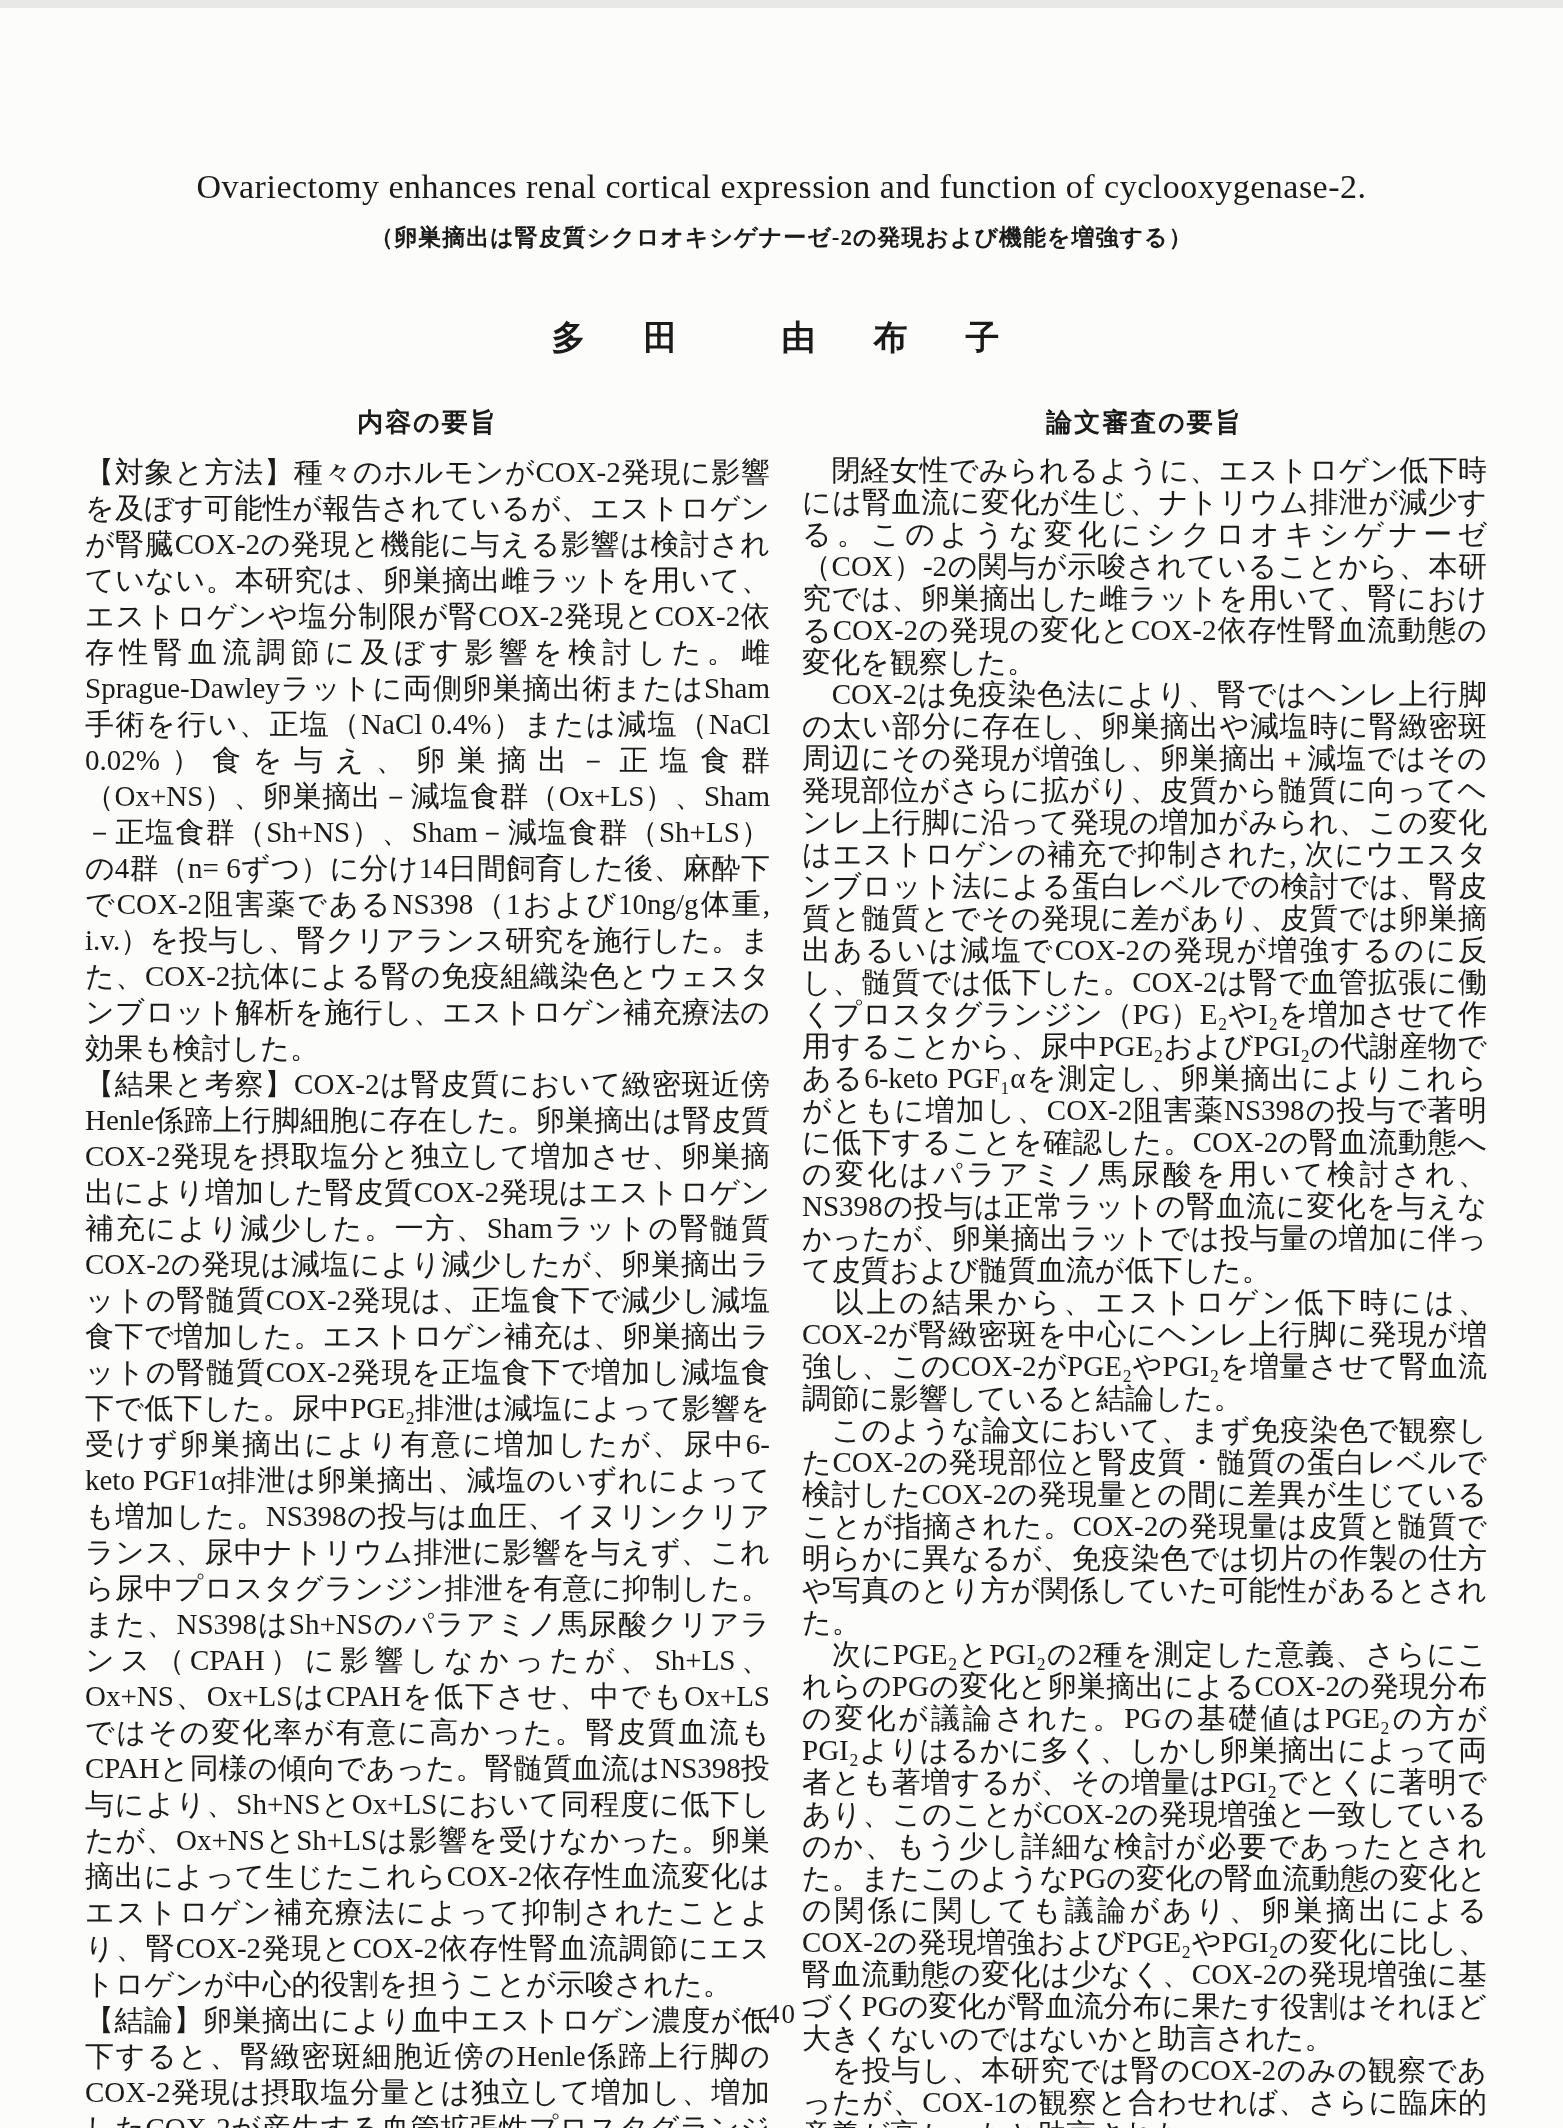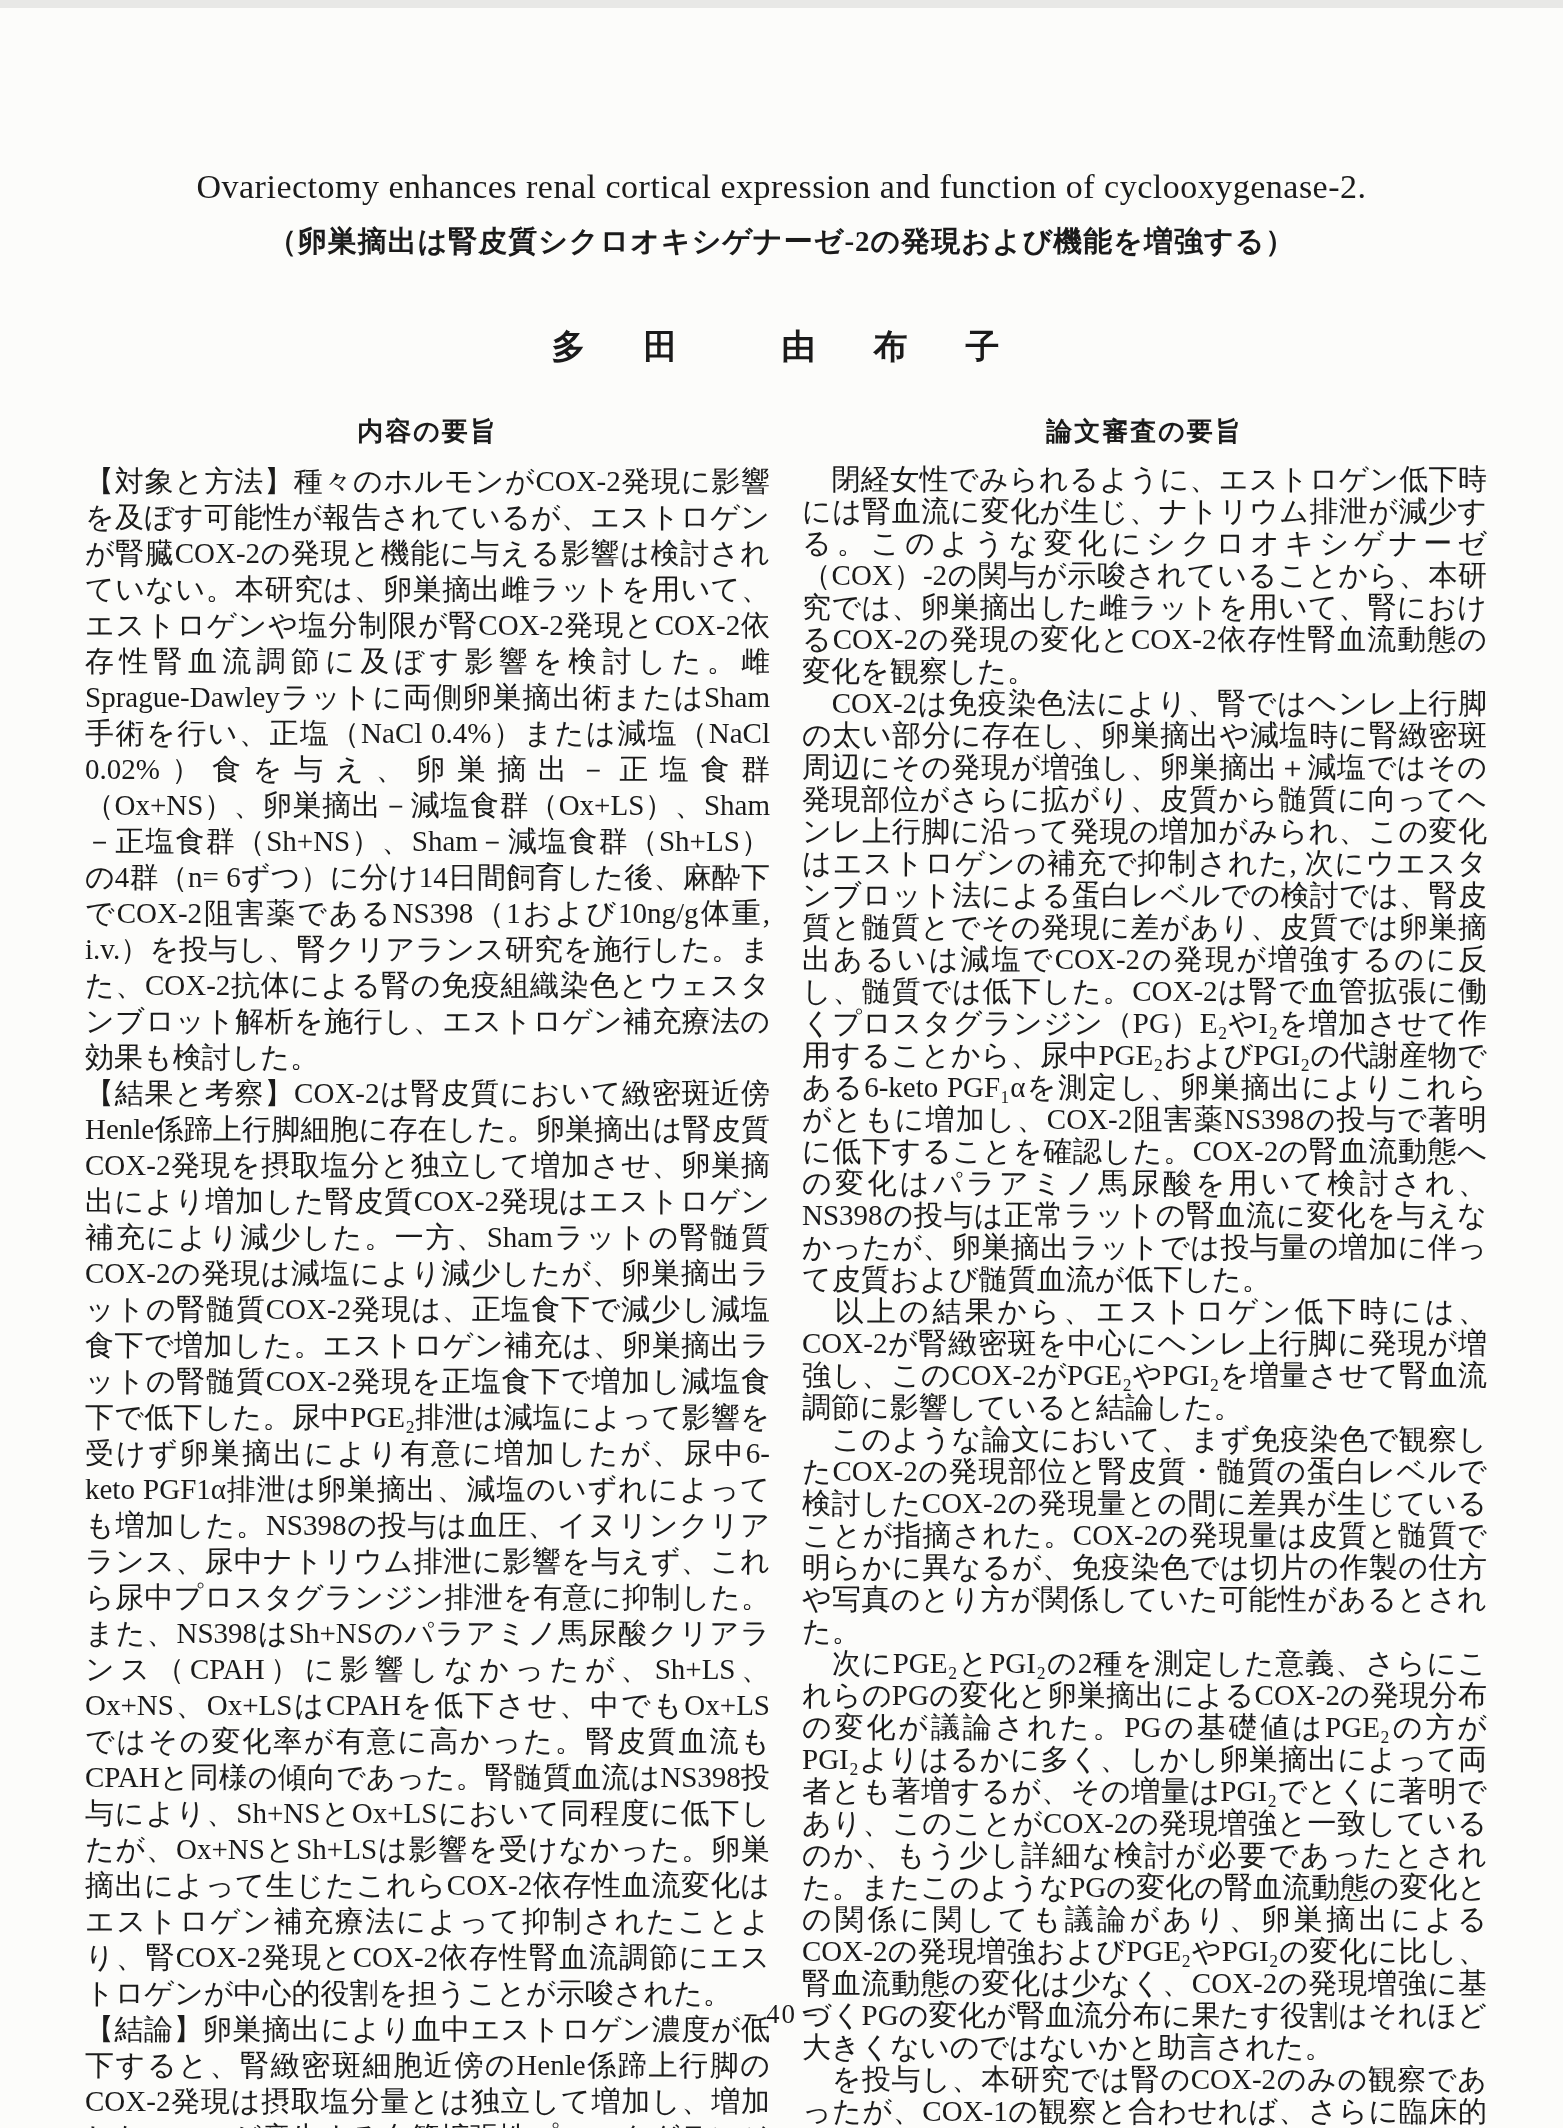--- a/index.html
+++ b/index.html
@@ -17,21 +17,21 @@
     padding-top:160px;
     text-align:center;
     font-size:34px;
     font-weight:500;
     letter-spacing:0.5px;
     font-family:"Liberation Serif","DejaVu Serif",serif;
   }
   .title-ja{
     margin-top:16px;
     text-align:center;
-    font-size:29px;
+    font-size:23px;
     font-weight:600;
     letter-spacing:1px;
   }
   .author{
     margin-top:62px;
     text-align:center;
     font-size:34px;
     font-weight:bold;
     letter-spacing:12px;
   }

